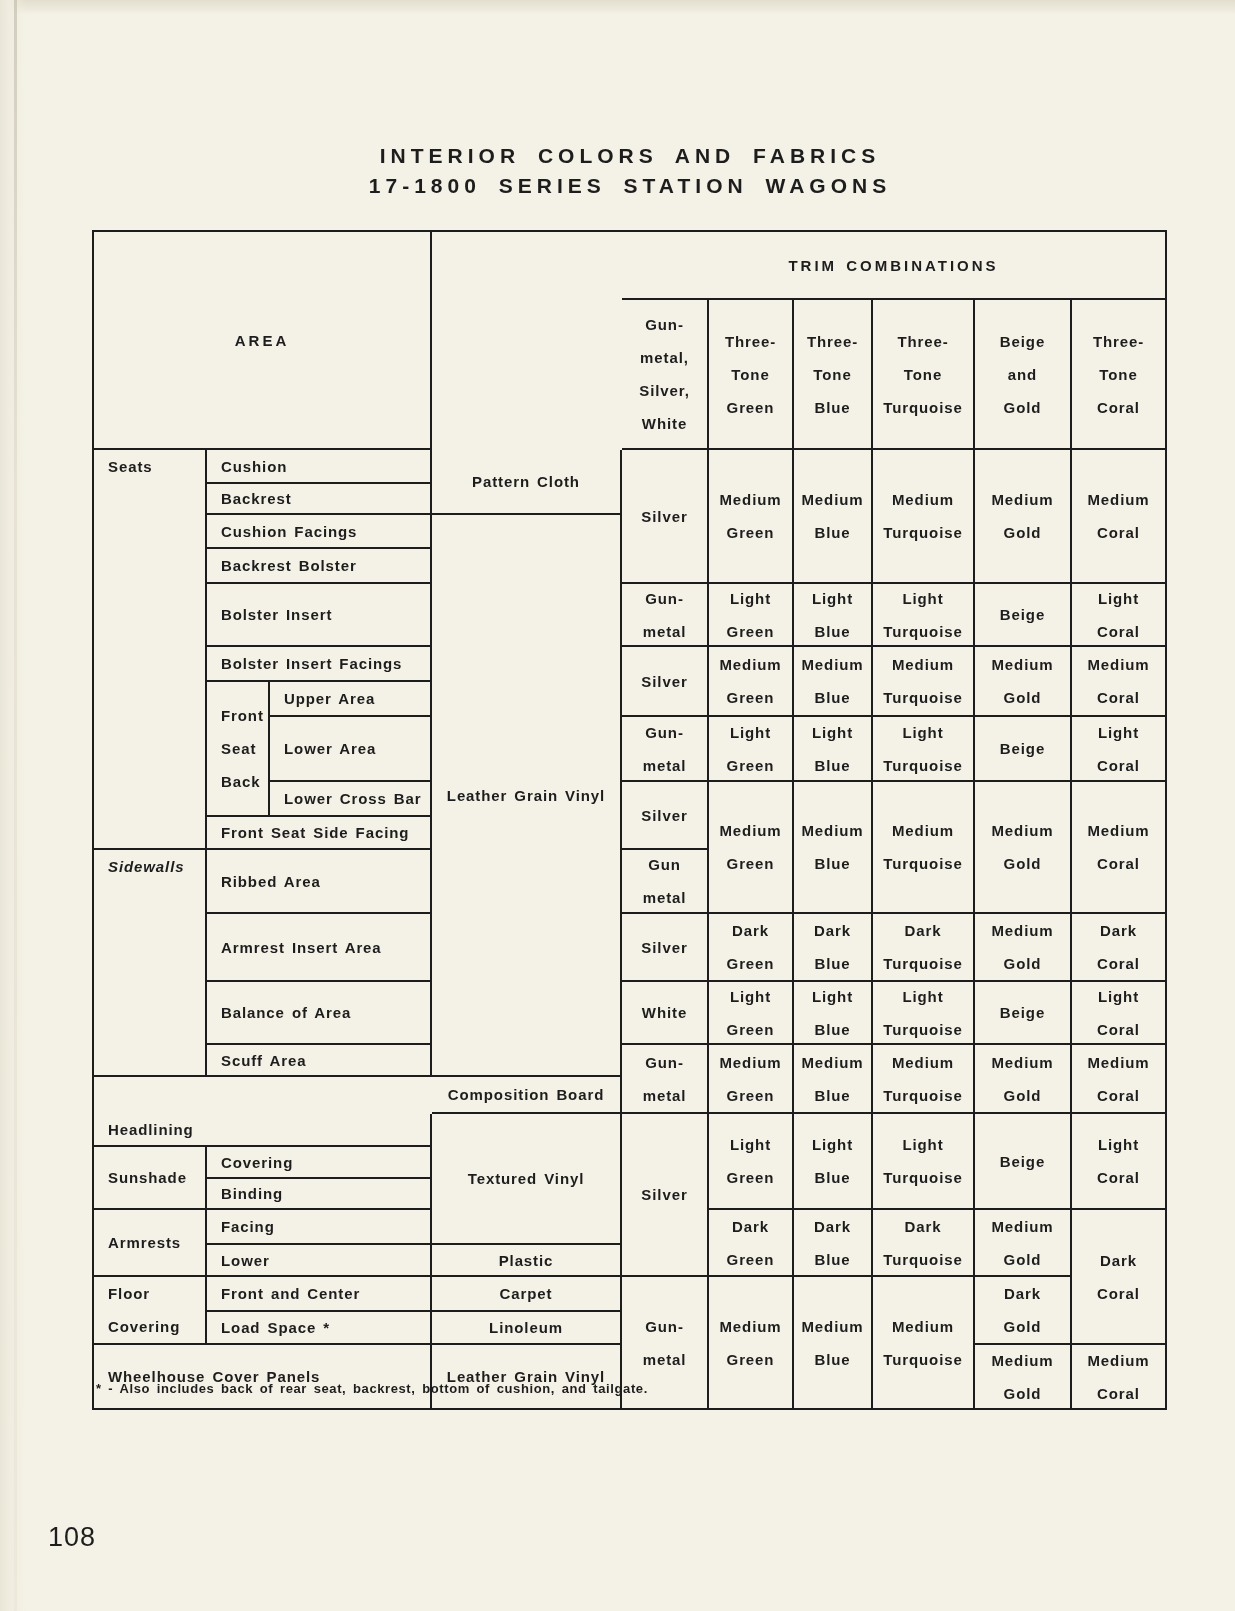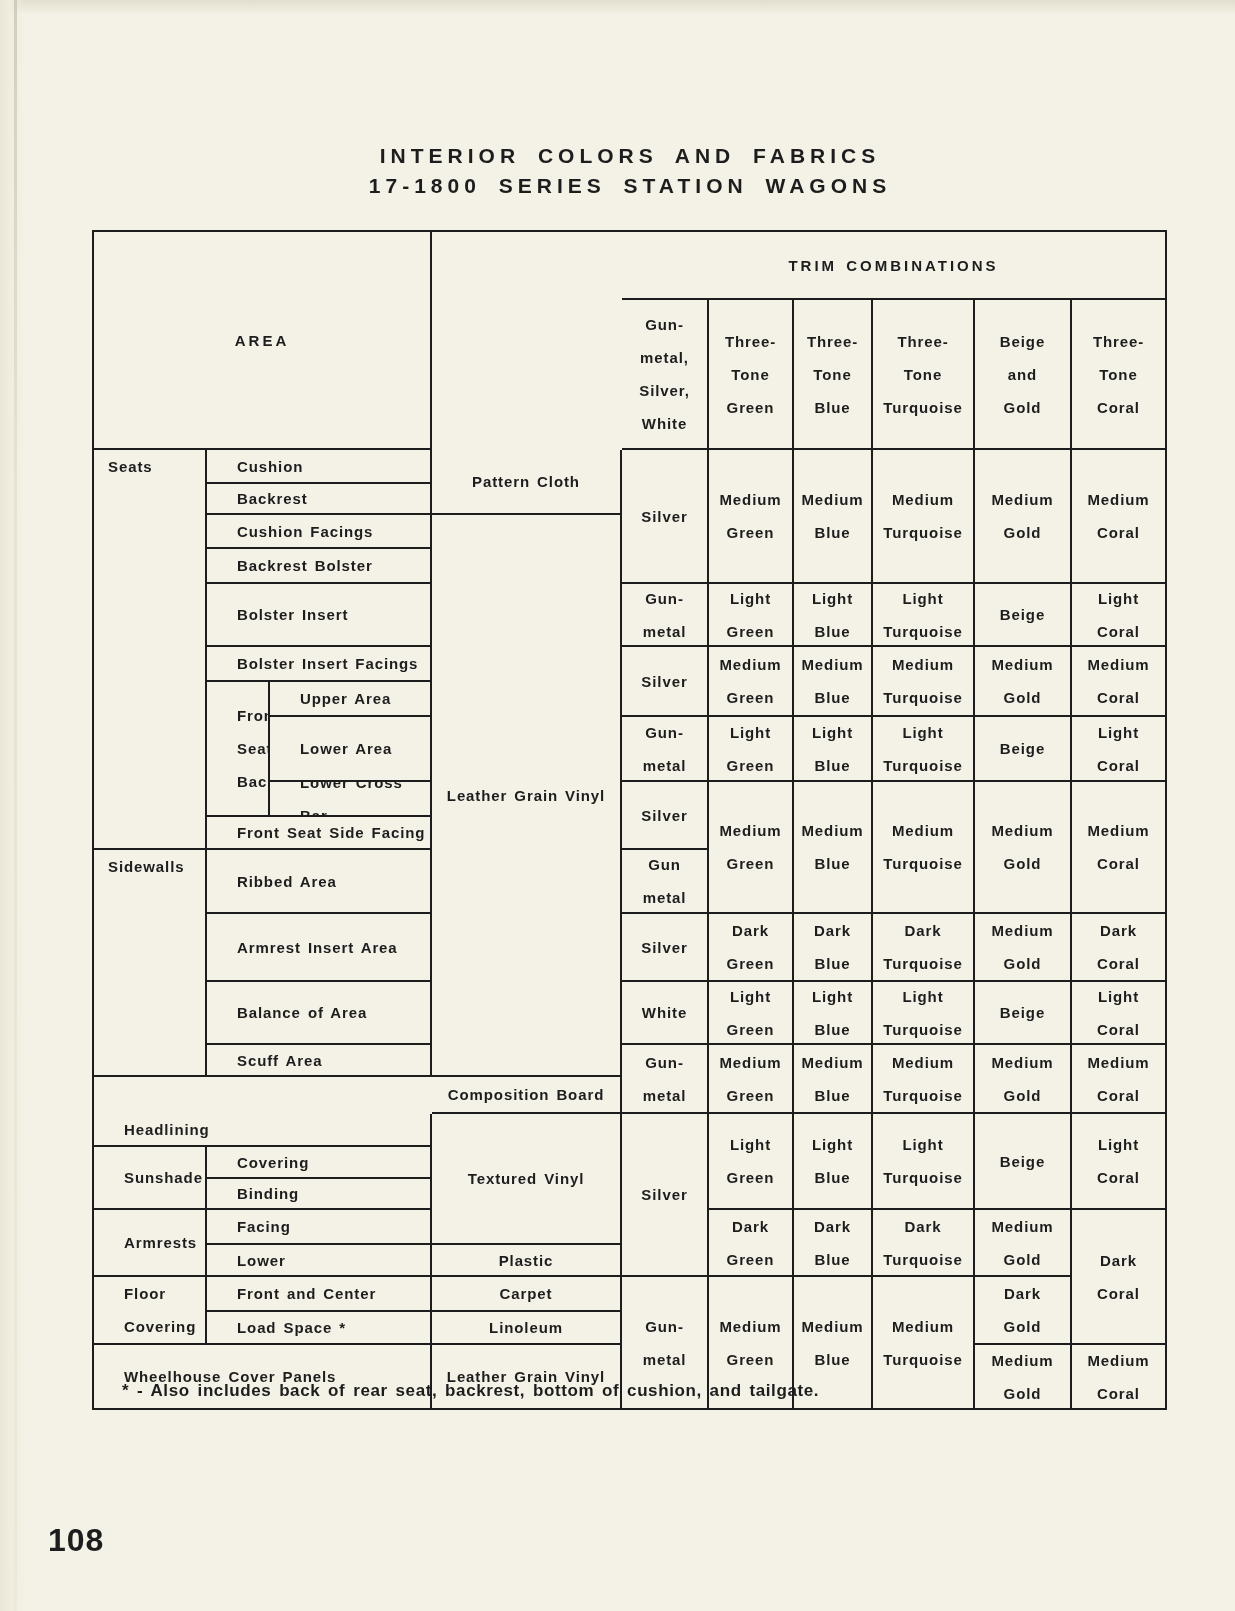--- a/index.html
+++ b/index.html
@@ -47,35 +47,35 @@
     border-bottom:2px solid var(--ink);
     display:flex;align-items:center;justify-content:center;
     text-align:center;
     white-space:pre-line;
     font-weight:bold;font-size:15px;line-height:33px;
     letter-spacing:.9px;word-spacing:2px;
     overflow:hidden;
   }
   .cell.left{
     justify-content:flex-start;text-align:left;
-    padding-left:30px;padding-right:4px;
+    padding-left:14px;padding-right:4px;
   }
   .cell.left-top{
     justify-content:flex-start;text-align:left;
     align-items:flex-start;
     padding-left:14px;
   }
   .cell.hdr{letter-spacing:3px;}
   .footnote{
     position:absolute;left:96px;top:1381px;
-    font-weight:bold;font-size:17px;letter-spacing:.6px;word-spacing:2.5px;margin-left:26px;
+    font-weight:bold;font-size:13px;letter-spacing:.6px;word-spacing:2.5px;
   }
   .page-number{
     position:absolute;left:48px;top:1522px;
-    font-weight:bold;font-size:32px;letter-spacing:1px;
+    font-weight:normal;font-size:27px;letter-spacing:1px;
   }
 </style>
 </head>
 <body>
 
 <div class="page">
   <div class="edge-top"></div>
   <div class="edge-left"></div>
   <div class="crease"></div>
 
@@ -113,21 +113,21 @@
       <div class="cell left" style="grid-area: 6 / 2 / span 1 / span 2;">Backrest Bolster</div>
       <div class="cell left" style="grid-area: 7 / 2 / span 1 / span 2;">Bolster Insert</div>
       <div class="cell left" style="grid-area: 8 / 2 / span 1 / span 2;">Bolster Insert Facings</div>
       <div class="cell left" style="grid-area: 9 / 2 / span 3 / span 1;">Front
 Seat
 Back</div>
       <div class="cell left" style="grid-area: 9 / 3 / span 1 / span 1;">Upper Area</div>
       <div class="cell left" style="grid-area: 10 / 3 / span 1 / span 1;">Lower Area</div>
       <div class="cell left" style="grid-area: 11 / 3 / span 1 / span 1;">Lower Cross Bar</div>
       <div class="cell left" style="grid-area: 12 / 2 / span 1 / span 2;">Front Seat Side Facing</div>
-      <div class="cell left-top" style="grid-area: 13 / 1 / span 4 / span 1;">Sidewalls</div>
+      <div class="cell left-top" style="grid-area: 13 / 1 / span 4 / span 1; font-style: italic;">Sidewalls</div>
       <div class="cell left" style="grid-area: 13 / 2 / span 1 / span 2;">Ribbed Area</div>
       <div class="cell left" style="grid-area: 14 / 2 / span 1 / span 2;">Armrest Insert Area</div>
       <div class="cell left" style="grid-area: 15 / 2 / span 1 / span 2;">Balance of Area</div>
       <div class="cell left" style="grid-area: 16 / 2 / span 1 / span 2;">Scuff Area</div>
       <div class="cell left" style="grid-area: 18 / 1 / span 1 / span 3;">Headlining</div>
       <div class="cell left" style="grid-area: 19 / 1 / span 2 / span 1;">Sunshade</div>
       <div class="cell left" style="grid-area: 19 / 2 / span 1 / span 2;">Covering</div>
       <div class="cell left" style="grid-area: 20 / 2 / span 1 / span 2;">Binding</div>
       <div class="cell left" style="grid-area: 21 / 1 / span 2 / span 1;">Armrests</div>
       <div class="cell left" style="grid-area: 21 / 2 / span 1 / span 2;">Facing</div>

